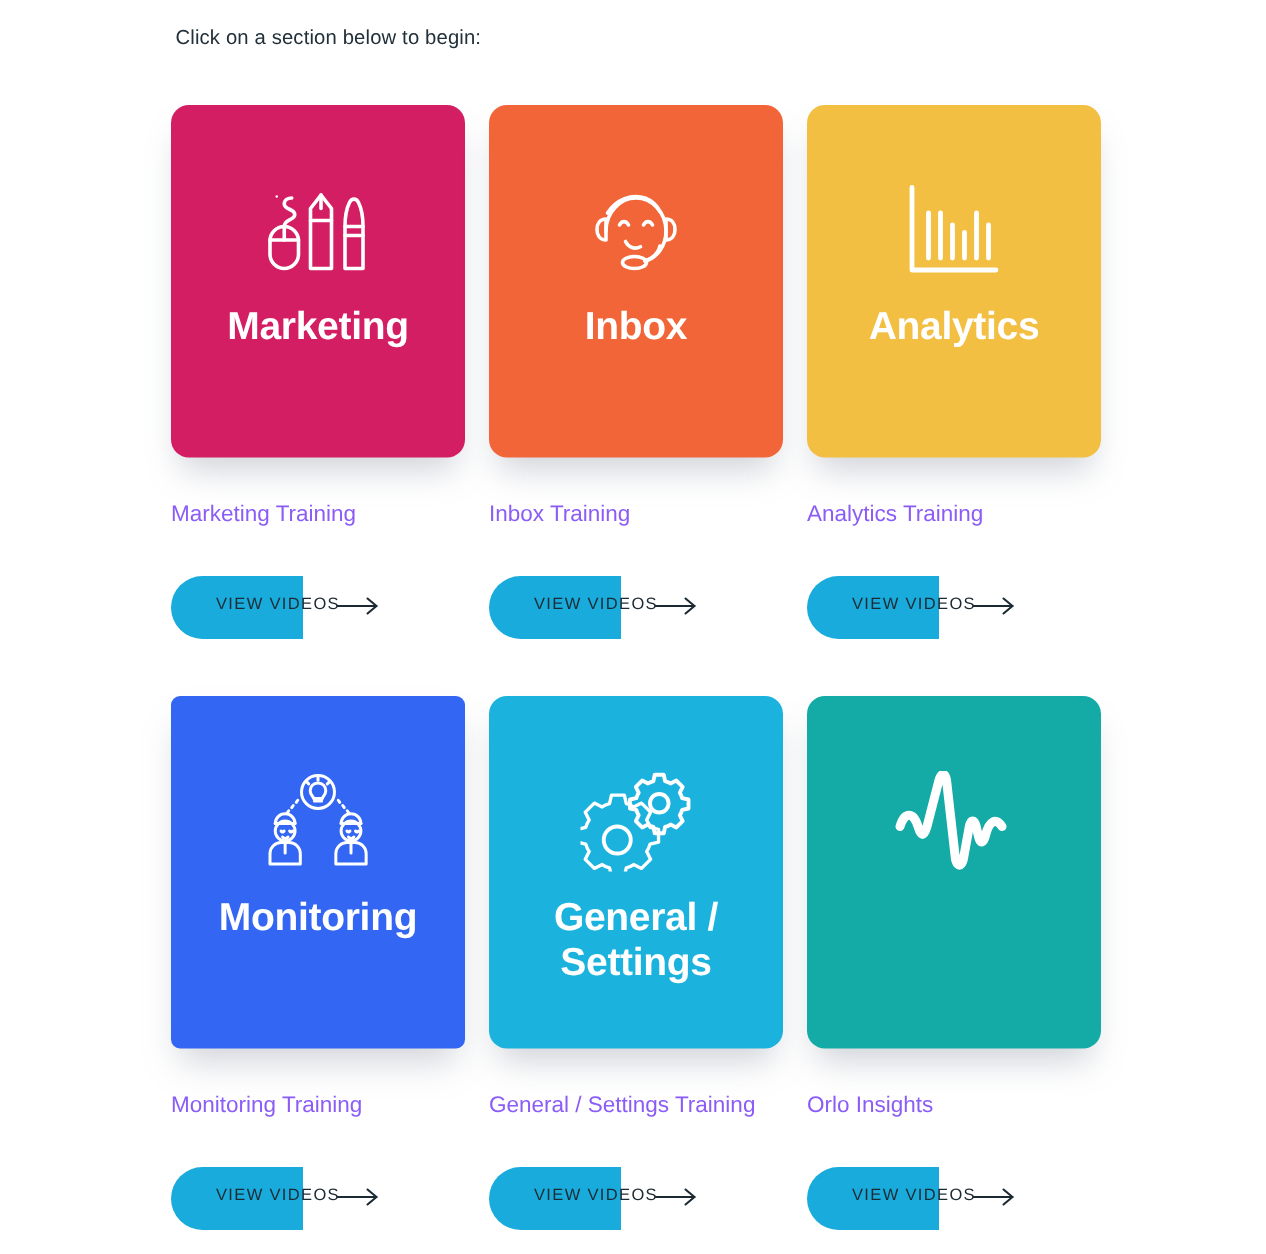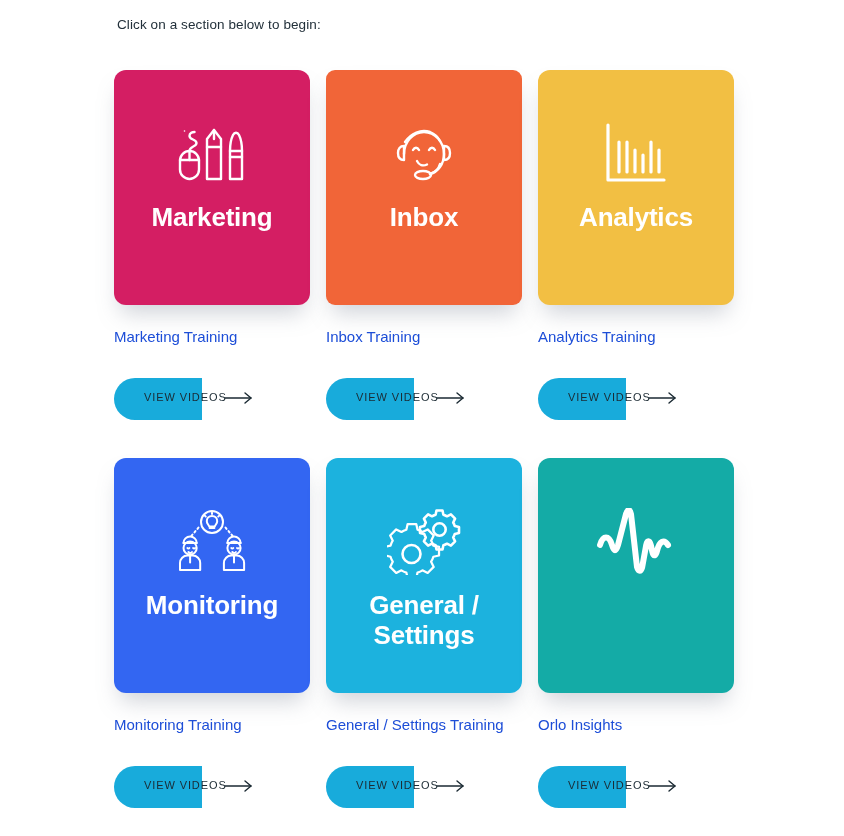--- a/index.html
+++ b/index.html
@@ -79,24 +79,24 @@
     color: #ffffff;
     font-size: 26px;
     font-weight: bold;
     line-height: 30px;
     text-align: center;
     letter-spacing: -0.2px;
     padding: 0 8px;
   }
 
   .caption {
-    margin-top: 22px;
+    margin-top: 28px;
     font-size: 15px;
     line-height: 20px;
-    color: #1d4ed8;
+    color: #8b5cf6;
     white-space: nowrap;
   }
 
   .btn-wrap {
     margin-top: 31px;
     height: 42px;
     position: relative;
   }
 
   .btn-pill {
@@ -167,21 +167,21 @@
         <div class="btn-arrow">
           <svg width="30" height="16" viewBox="0 0 30 16" fill="none" stroke="#1b2a33" stroke-width="1.4" stroke-linecap="round" stroke-linejoin="round">
             <path d="M1 8 h26"></path>
             <path d="M21 3 l6 5 l-6 5"></path>
           </svg>
         </div>
       </div>
     </div>
 
     <div class="cell">
-      <div class="card" style="background: rgb(241, 101, 56); border-radius: 9px;">
+      <div class="card" style="background: rgb(241, 101, 56);">
         <div class="card-icon">
           <svg width="74" height="66" viewBox="0 0 74 66" fill="none" stroke="#ffffff" stroke-width="2.4" stroke-linecap="round" stroke-linejoin="round">
             <path d="M17 34 c0-12 9-22 20-22 c11 0 20 10 20 22 c0 10-6 18-14 20"></path>
             <path d="M18 22 c6-9 16-13 25-10 c5 2 8 5 10 9"></path>
             <path d="M17 26 c-4 0-6 3-6 7 c0 4 2 7 6 7 z"></path>
             <path d="M57 26 c4 0 6 3 6 7 c0 4-2 7-6 7 z"></path>
             <path d="M26 30 c1.6-3 4.4-3 6 0"></path>
             <path d="M42 30 c1.6-3 4.4-3 6 0"></path>
             <path d="M30 41 c2 4 6 5.5 10 3.5"></path>
             <path d="M43 54 c6-2 9-6 10-10"></path>
@@ -225,21 +225,21 @@
         <div class="btn-arrow">
           <svg width="30" height="16" viewBox="0 0 30 16" fill="none" stroke="#1b2a33" stroke-width="1.4" stroke-linecap="round" stroke-linejoin="round">
             <path d="M1 8 h26"></path>
             <path d="M21 3 l6 5 l-6 5"></path>
           </svg>
         </div>
       </div>
     </div>
 
     <div class="cell">
-      <div class="card" style="background: rgb(51, 102, 242);">
+      <div class="card" style="background: rgb(51, 102, 242); border-radius: 6px;">
         <div class="card-icon">
           <svg width="74" height="64" viewBox="0 0 74 64" fill="none" stroke="#ffffff" stroke-width="2" stroke-linecap="round" stroke-linejoin="round">
             <circle cx="37" cy="13" r="11"></circle>
             <path d="M37 7 c-3.2 0-5.2 2.4-5.2 5.2 c0 2.4 1.8 3.6 2.4 5.2 h5.6 c0.6-1.6 2.4-2.8 2.4-5.2 c0-2.8-2-5.2-5.2-5.2 z"></path>
             <path d="M34.6 19 h4.8"></path>
             <path d="M37 3.5 v1.6"></path>
             <path d="M29.8 6.6 l1 1"></path>
             <path d="M44.2 6.6 l-1 1"></path>
             <path d="M23.5 18.5 l-1 1.4"></path>
             <path d="M20.5 22 l-1 1.4"></path>

